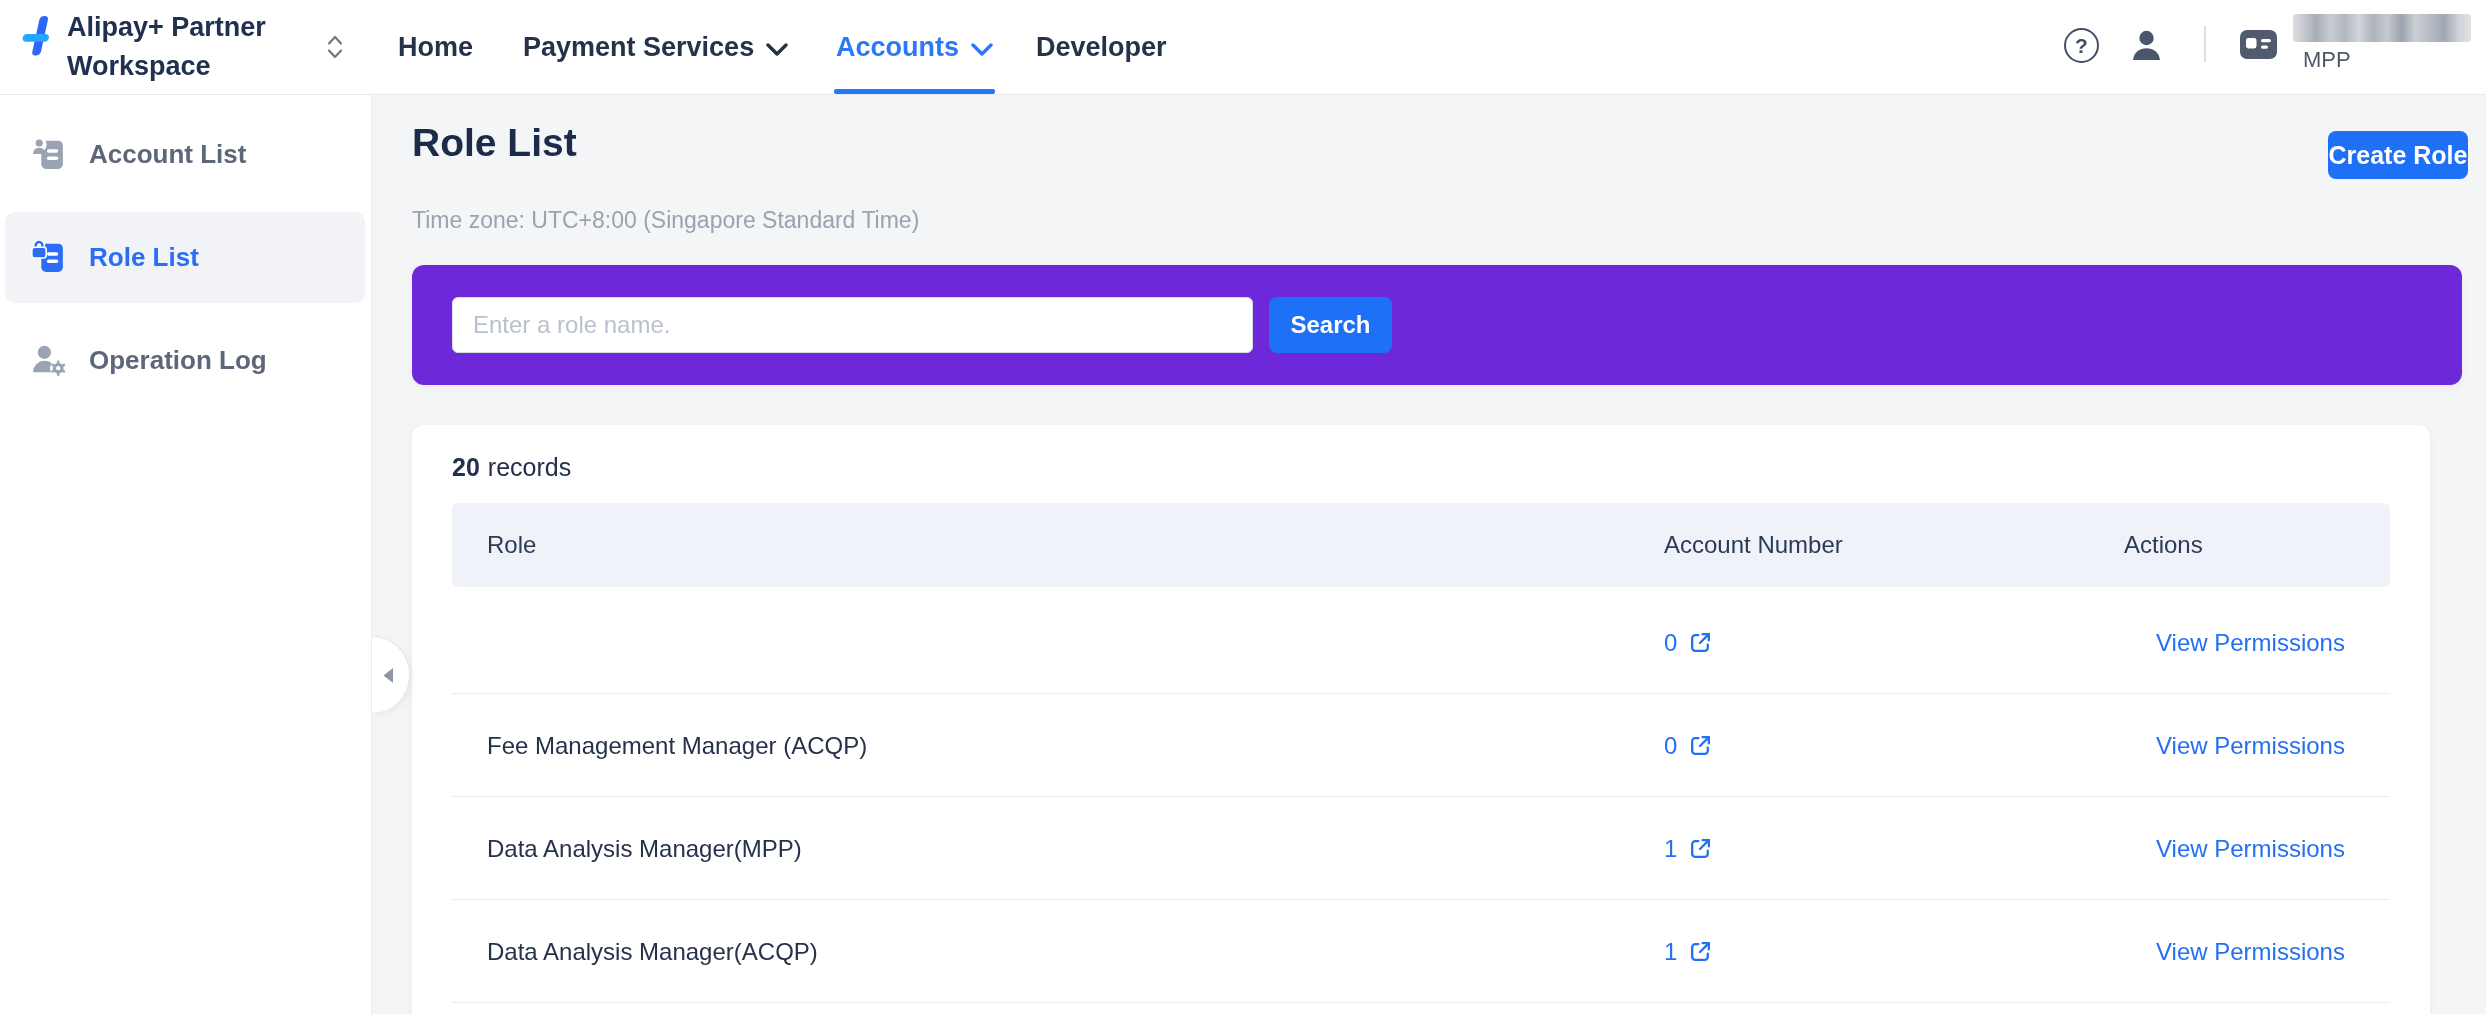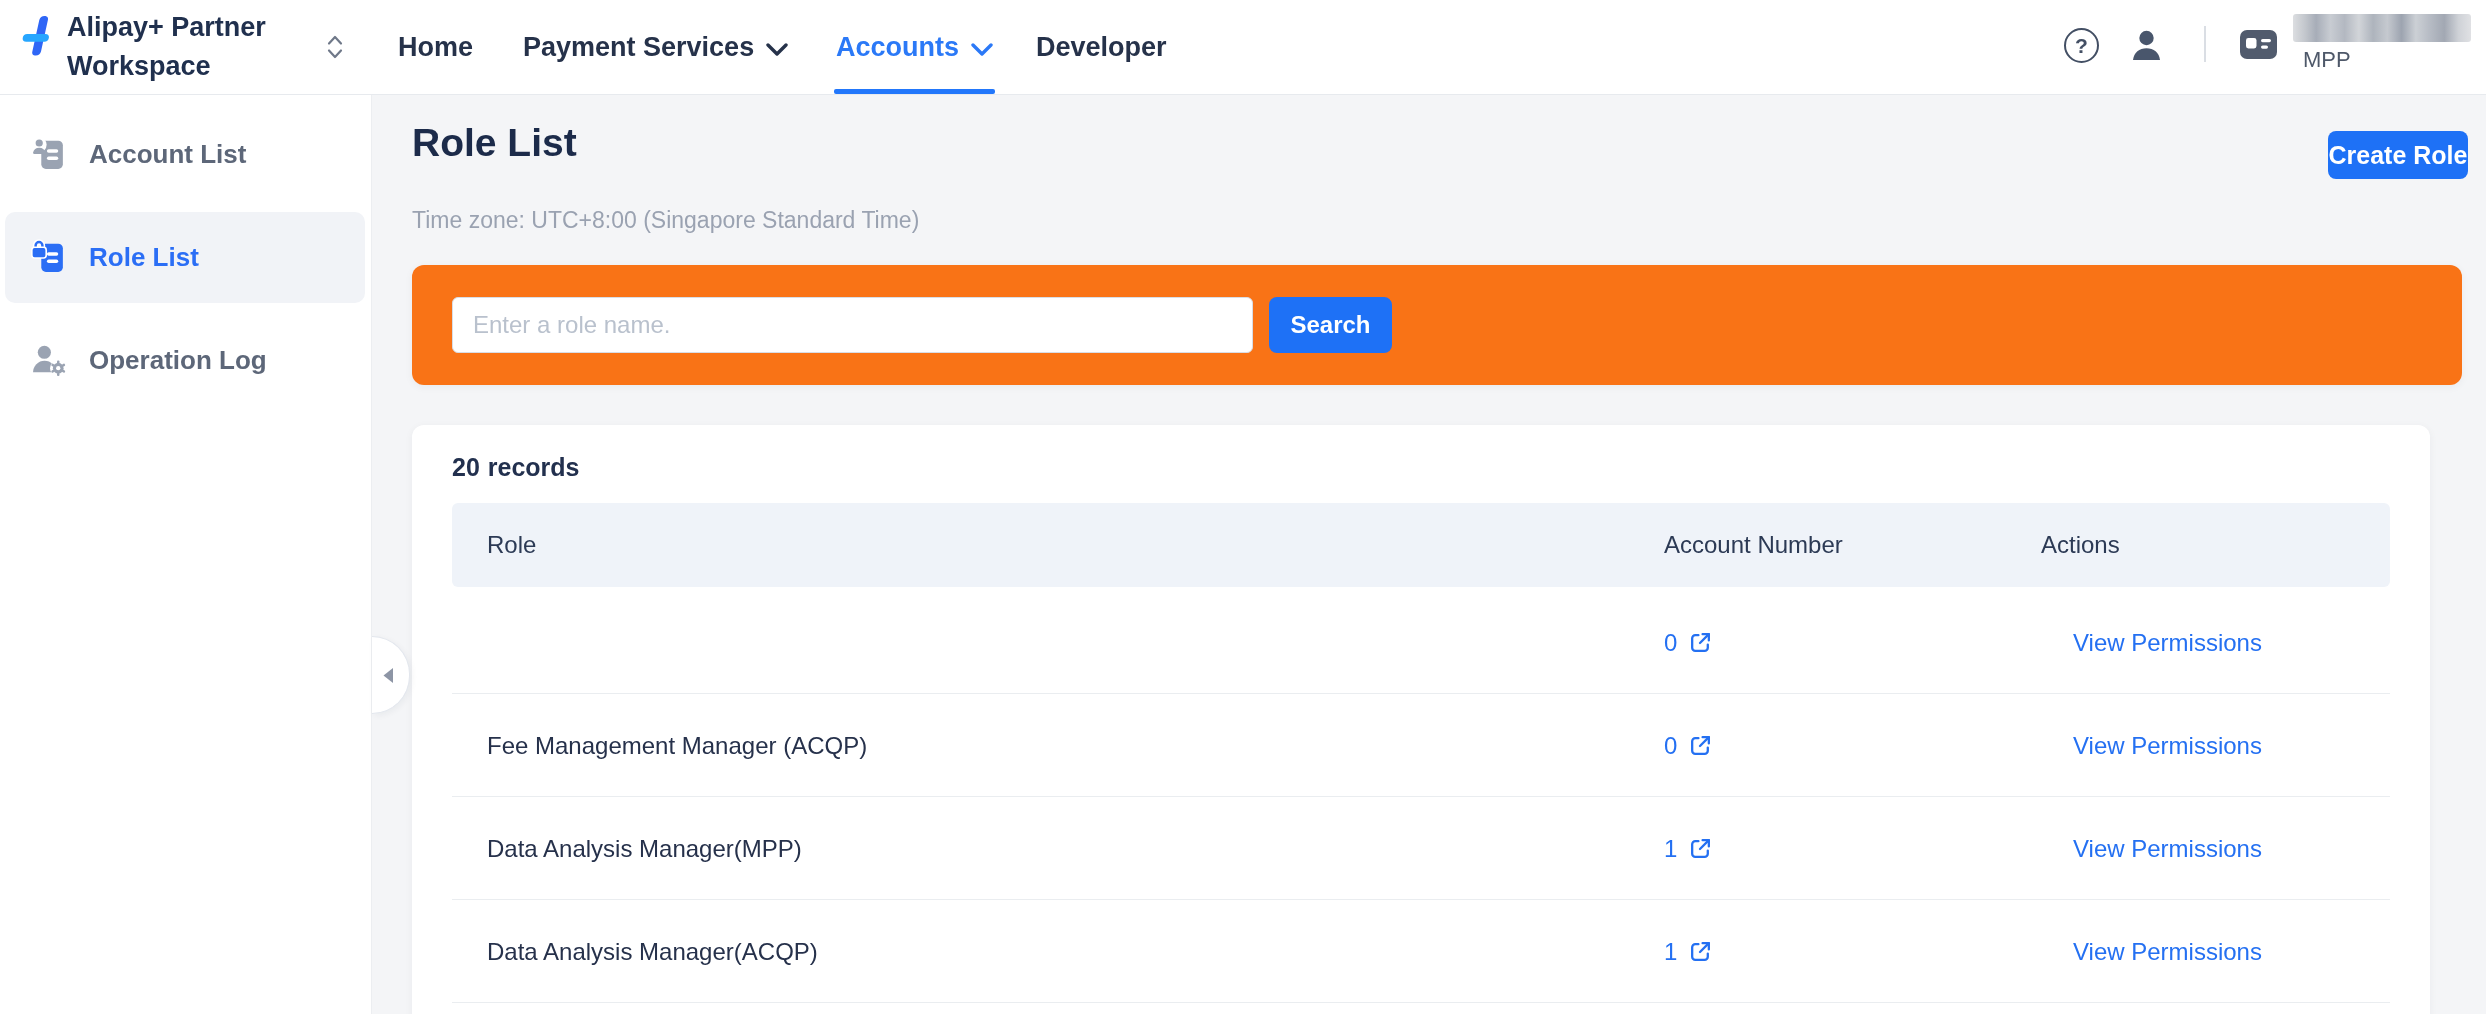--- a/index.html
+++ b/index.html
@@ -41,34 +41,34 @@
   .si-3 { top: 220px; }
 
   .collapse-handle { position: absolute; left: 372px; top: 636px; width: 38px; height: 78px; background: #fff; border: 1px solid #e2e6ed; border-left: none; border-radius: 0 40px 40px 0; box-shadow: 2px 2px 6px rgba(20,30,50,.05); display: flex; align-items: center; padding-left: 9px; cursor: pointer; z-index: 5; }
 
   
   .main { position: absolute; left: 372px; top: 95px; right: 0; bottom: 0; background: #f4f5f7; }
   .page-title { position: absolute; left: 40px; top: 26px; font-size: 39px; font-weight: 700; color: #1c2b4a; }
   .tz-note { position: absolute; left: 40px; top: 112px; font-size: 23px; color: #9aa2b1; }
   .create-btn { position: absolute; right: 18px; top: 36px; width: 140px; height: 48px; background: #1e71f6; border: none; border-radius: 8px; color: #fff; font-size: 25px; font-weight: 700; font-family: "Liberation Sans", sans-serif; cursor: pointer; }
 
-  .search-card { position: absolute; left: 40px; top: 170px; right: 24px; height: 120px; background: #f97316; border-radius: 12px; box-shadow: 0 2px 8px rgba(20,30,55,.05); }
+  .search-card { position: absolute; left: 40px; top: 170px; right: 24px; height: 120px; background: #6d28d9; border-radius: 12px; box-shadow: 0 2px 8px rgba(20,30,55,.05); }
   .search-input { position: absolute; left: 40px; top: 32px; width: 801px; height: 56px; border: 1.5px solid #d8dde5; border-radius: 6px; font-size: 24px; font-family: "Liberation Sans", sans-serif; color: #333c50; padding: 0 20px; outline: none; }
   .search-input::placeholder { color: #b9c1cd; }
   .search-btn { position: absolute; left: 857px; top: 32px; width: 123px; height: 56px; background: #1e71f6; border: none; border-radius: 8px; color: #fff; font-size: 24px; font-weight: 700; font-family: "Liberation Sans", sans-serif; cursor: pointer; }
 
   .table-card { position: absolute; left: 40px; top: 330px; width: 2018px; height: 700px; background: #fff; border-radius: 12px; box-shadow: 0 2px 8px rgba(20,30,55,.05); }
   .records-line { position: absolute; left: 40px; top: 28px; font-size: 25px; color: #22304e; }
   .records-count { font-weight: 700; }
-  .records-word { font-weight: 700; margin-left: 8px; }
+  .records-word { font-weight: 400; margin-left: 8px; }
   .thead { position: absolute; left: 40px; top: 78px; width: 1938px; height: 84px; background: #eff3f9; border-radius: 6px; }
   .th { position: absolute; top: 0; line-height: 84px; font-size: 24px; color: #2c3a55; }
   .th-role, .c-role { left: 35px; }
   .th-acc,  .c-acc  { left: 1212px; }
-  .th-act,  .c-act  { left: 1589px; }
+  .th-act,  .c-act  { left: 1672px; }
   .tbody { position: absolute; left: 40px; top: 166px; width: 1938px; }
   .trow { position: relative; height: 103px; border-bottom: 1px solid #eaedf0; }
   .c-role { position: absolute; line-height: 103px; font-size: 24px; color: #26314b; }
   .c-acc { position: absolute; height: 103px; display: flex; align-items: center; gap: 11px; }
   .acc-link { font-size: 24px; color: #2470f2; text-decoration: none; cursor: pointer; display: flex; align-items: center; gap: 11px; }
   .c-act { position: absolute; line-height: 103px; margin-left: 32px; }
   .act-link { font-size: 24px; color: #2470f2; text-decoration: none; cursor: pointer; }
 </style>
 </head>
 <body>

